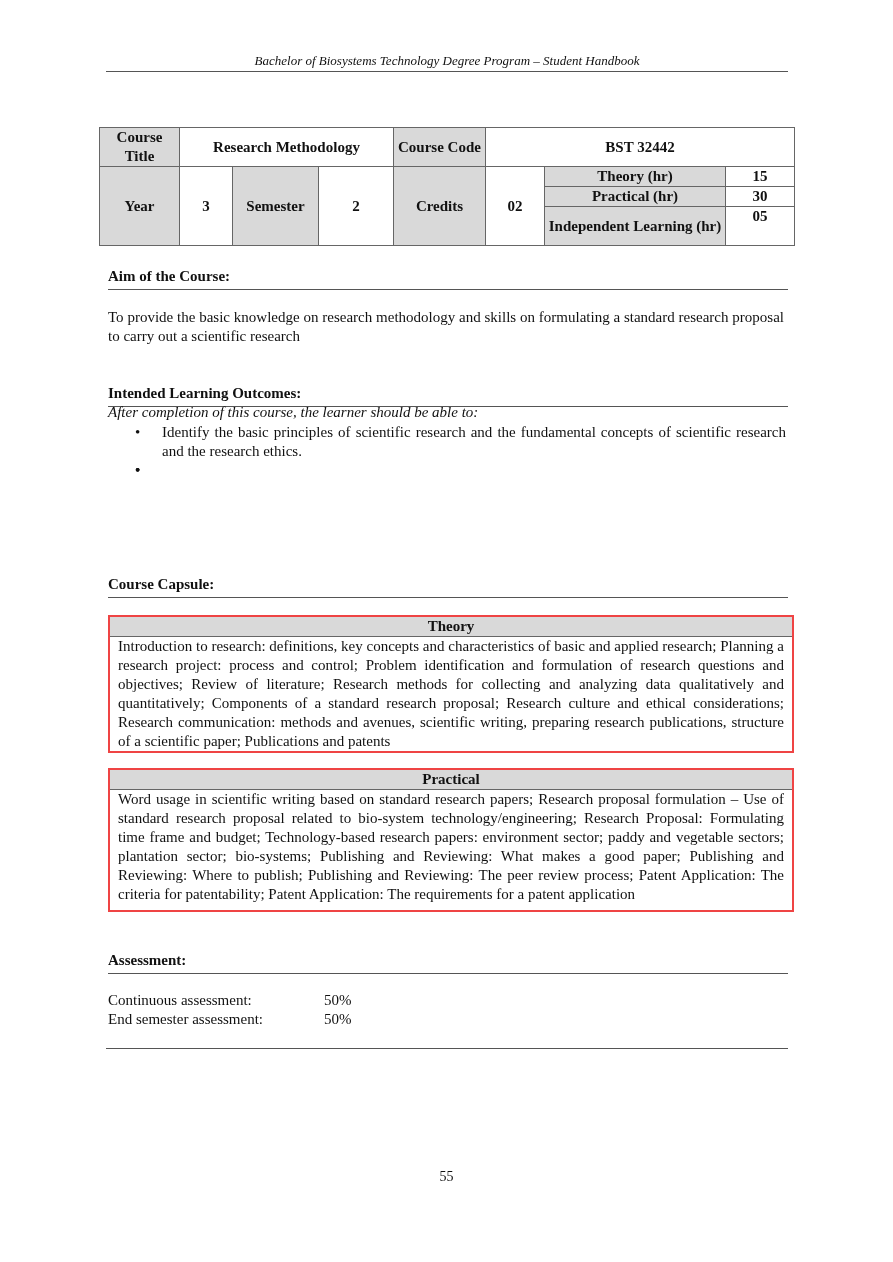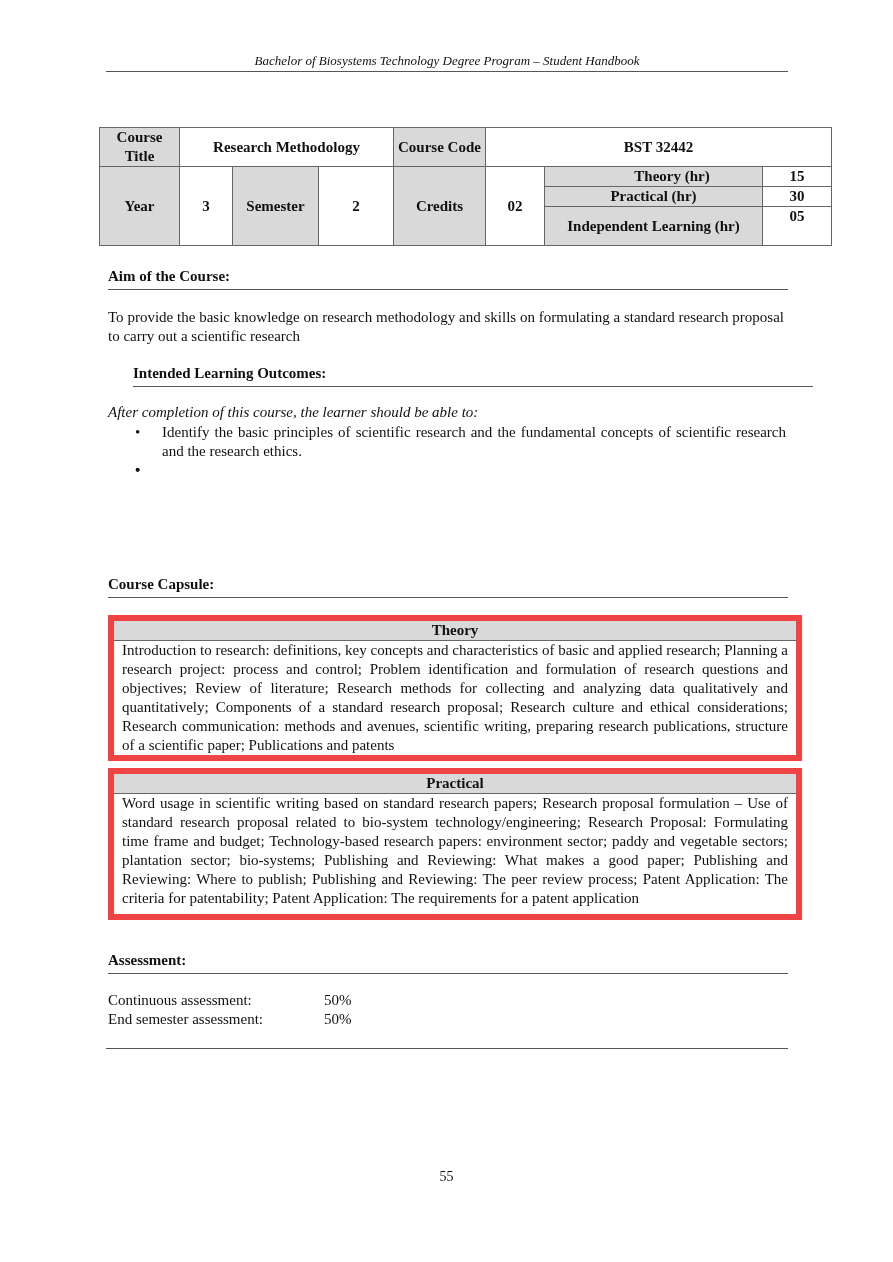--- a/index.html
+++ b/index.html
@@ -15,21 +15,21 @@
   table.info td.g { background: #d9d9d9; }
 
   .section-head { position: absolute; left: 108px; width: 680px; font-weight: bold; font-size: 15px;
                   border-bottom: 1px solid #555; padding-bottom: 4px; }
   .para { position: absolute; left: 108px; width: 676px; font-size: 15px; text-align: justify; line-height: 19px; }
   .intro { position: absolute; left: 108px; top: 404px; font-style: italic; font-size: 15px; }
   ul.ilo { position: absolute; left: 108px; top: 423px; width: 678px; margin: 0; padding: 0; list-style: none; font-size: 15px; line-height: 19px; }
   ul.ilo li { position: relative; padding-left: 54px; text-align: justify; }
   ul.ilo li .bullet { position: absolute; left: 27px; top: 0; }
 
-  .capsule { position: absolute; left: 108px; width: 682px; border: 6px solid #ef4444; border-collapse: collapse; font-size: 15px; }
+  .capsule { position: absolute; left: 108px; width: 682px; border: 2px solid #ef4444; border-collapse: collapse; font-size: 15px; }
   .capsule .cap-head { background: #d9d9d9; text-align: center; font-weight: bold; border-bottom: 1px solid #666; line-height: 19px; }
   .capsule .cap-body { padding: 0 8px 0 8px; text-align: justify; line-height: 19px; }
 
   .assess-row { position: absolute; left: 108px; font-size: 15px; }
   .assess-row .lbl { display: inline-block; width: 216px; }
   .bottom-rule { position: absolute; left: 106px; top: 1048px; width: 682px; border-top: 1px solid #555; }
   .page-num { position: absolute; left: 0; width: 893px; top: 1169px; text-align: center; font-size: 14px; }
 </style>
 </head>
 <body>
@@ -45,38 +45,38 @@
     <td class="g" style="width:91px;">Course Code</td>
     <td colspan="3">BST 32442</td>
   </tr>
   <tr style="height:20px;">
     <td class="g" rowspan="3">Year</td>
     <td rowspan="3" style="width:52px;">3</td>
     <td class="g" rowspan="3" style="width:85px;">Semester</td>
     <td rowspan="3" style="width:74px;">2</td>
     <td class="g" rowspan="3">Credits</td>
     <td rowspan="3" style="width:58px;">02</td>
-    <td class="g" style="width:180px;padding-left:37px;">Theory (hr)</td>
+    <td class="g" style="width:180px;">Theory (hr)</td>
     <td style="width:68px;">15</td>
   </tr>
   <tr style="height:20px;">
     <td class="g">Practical (hr)</td>
     <td>30</td>
   </tr>
   <tr style="height:39px;">
     <td class="g">Independent Learning (hr)</td>
     <td style="vertical-align:top;">05</td>
   </tr>
 </tbody>
   </table>
 
 <div class="section-head" style="top:268px;">Aim of the Course:</div>
 <div class="para" style="top:308px;">To provide the basic knowledge on research methodology and skills on formulating a standard research proposal to carry out a scientific research</div>
 
-<div class="section-head" style="top:365px;margin-left:25px;">Intended Learning Outcomes:</div>
+<div class="section-head" style="top:385px;">Intended Learning Outcomes:</div>
 <div class="intro">After completion of this course, the learner should be able to:</div>
 <ul class="ilo">
   <li><span class="bullet">•</span><span>Identify the basic principles of scientific research and the fundamental concepts of scientific research and the research ethics.</span></li>
   <li><span class="bullet">•</span></li>
   <li><span class="bullet">•</span></li>
   <li><span class="bullet">•</span></li>
 </ul>
 
 <div class="section-head" style="top:576px;">Course Capsule:</div>
 

